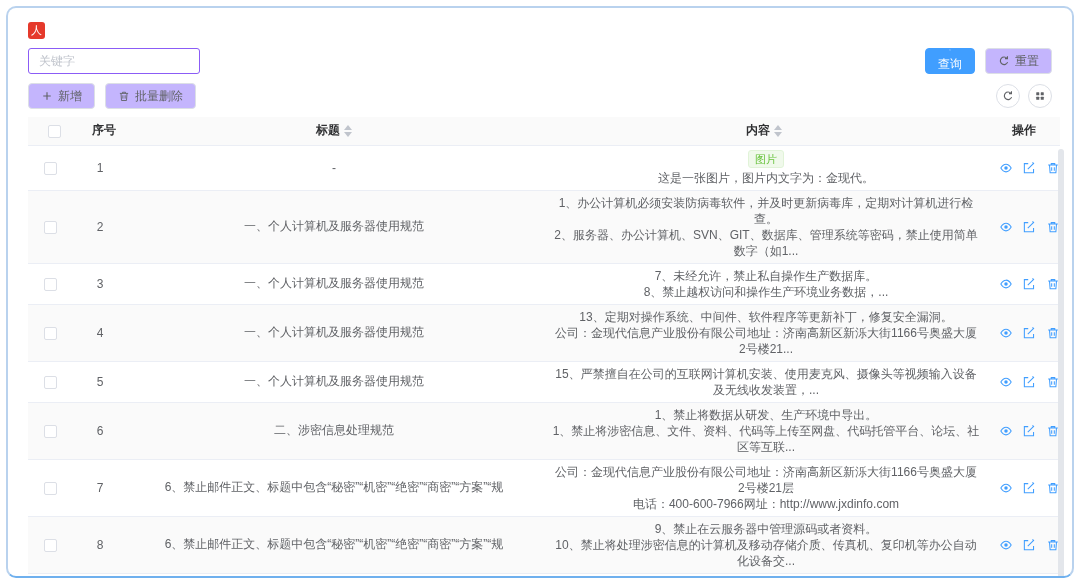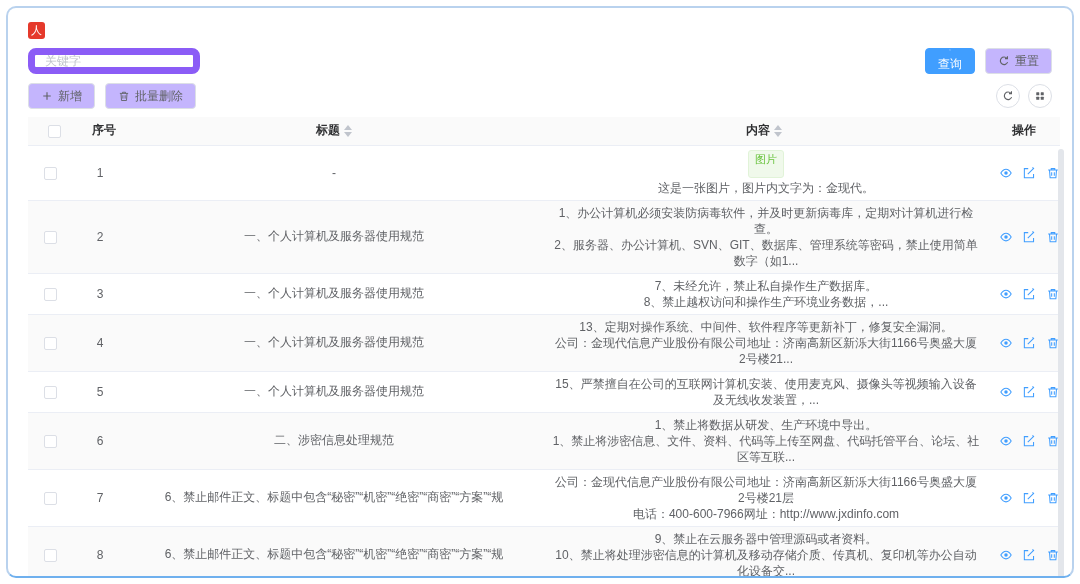--- a/index.html
+++ b/index.html
@@ -10,21 +10,21 @@
     border-radius:10px; padding:12px 20px 0 20px; overflow:hidden; }
 
   
   .file-header { display:flex; align-items:center; gap:7px; height:20px; }
   .pdf-icon { width:17px; height:17px; background:#e5392b; border-radius:3px;
     color:#fff; font-size:11px; line-height:17px; text-align:center; flex:0 0 auto; }
   .file-title { font-size:13px; color:#303133; font-weight:700; }
 
   
   .search-row { display:flex; justify-content:space-between; align-items:center; margin-top:8px; }
-  .keyword-input { width:172px; height:26px; border:7px solid #8b5cf6; border-radius:8px;
+  .keyword-input { width:172px; height:26px; border:1px solid #8b5cf6; border-radius:3px;
     padding:0 10px; font-size:12px; color:#606266; outline:none; }
   .keyword-input::placeholder { color:#c0c4cc; }
   .search-actions { display:flex; gap:10px; }
   .btn { height:26px; padding:0 12px; border-radius:4px; border:1px solid #dcdfe6;
     background:#c4b5fd; color:#606266; font-size:12px; display:inline-flex;
     align-items:center; gap:5px; cursor:pointer; white-space:nowrap; }
   .btn.primary { background:#409eff; border-color:#409eff; color:#fff;flex-direction:column; }
   .btn svg { width:12px; height:12px; }
 
   
@@ -39,21 +39,21 @@
   .table-wrap { position:relative; margin-top:8px; }
   table { width:100%; border-collapse:collapse; table-layout:fixed; font-size:12px; color:#606266; }
   thead th { height:28px; background:#fafafa; color:#303133; font-weight:700;
     border-bottom:1px solid #ebeef5; font-size:12px; }
   th.left, td.left { text-align:center; padding-left:12px; }
   th.center, td.center { text-align:center; }
   tbody td { border-bottom:1px solid #ebeef5; padding:4px 8px; vertical-align:middle; }
   tbody tr:nth-child(even) { background:#fafafa; }
   .content-line { line-height:16px; white-space:normal; overflow:hidden; }
   .tag { display:none; background:#f0f9eb; border:1px solid #e1f3d8; color:#67c23a;
-    font-size:11px; height:28px; line-height:16px; padding:0 6px; border-radius:3px;
+    font-size:11px; height:18px; line-height:16px; padding:0 6px; border-radius:3px;
     margin-bottom:2px; }
   .checkbox { display:inline-block; width:13px; height:13px; border:1px solid #dcdfe6;
     border-radius:2px; background:#fff; vertical-align:middle; cursor:pointer; }
   .sort-carets { display:inline-flex; flex-direction:column; gap:2px; margin-left:4px;
     vertical-align:middle; cursor:pointer; }
   .caret-up { width:0; height:0; border-left:4px solid transparent; border-right:4px solid transparent;
     border-bottom:5px solid #c0c4cc; }
   .caret-down { width:0; height:0; border-left:4px solid transparent; border-right:4px solid transparent;
     border-top:5px solid #c0c4cc; }
   .action-cell { white-space:nowrap; }

